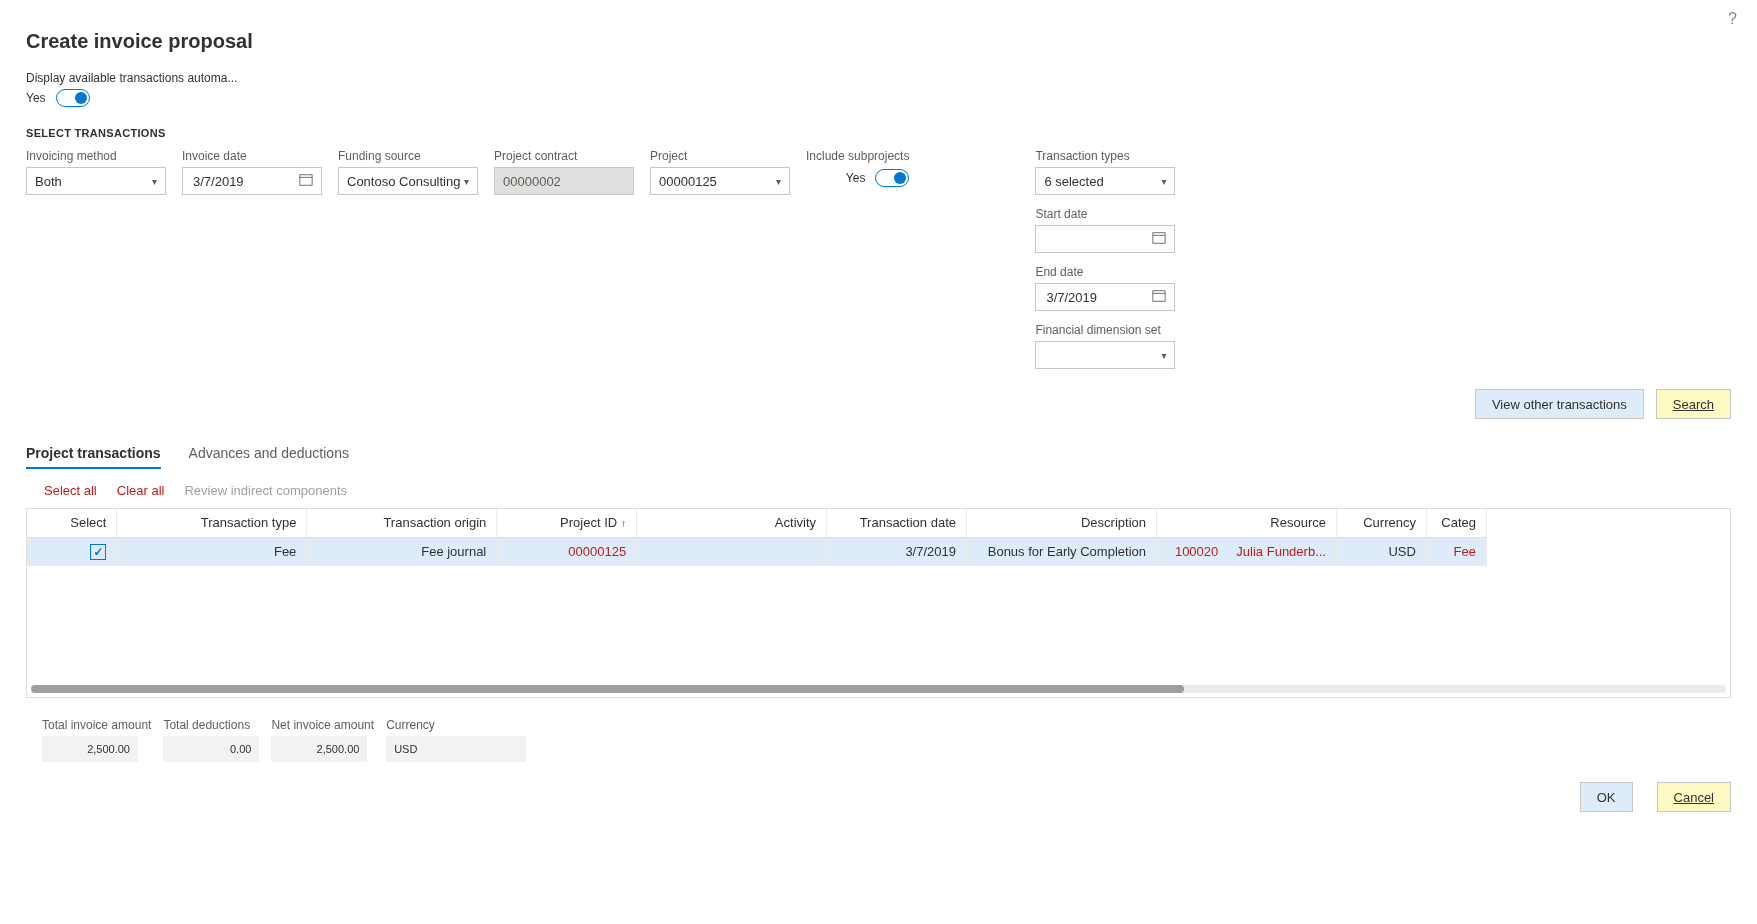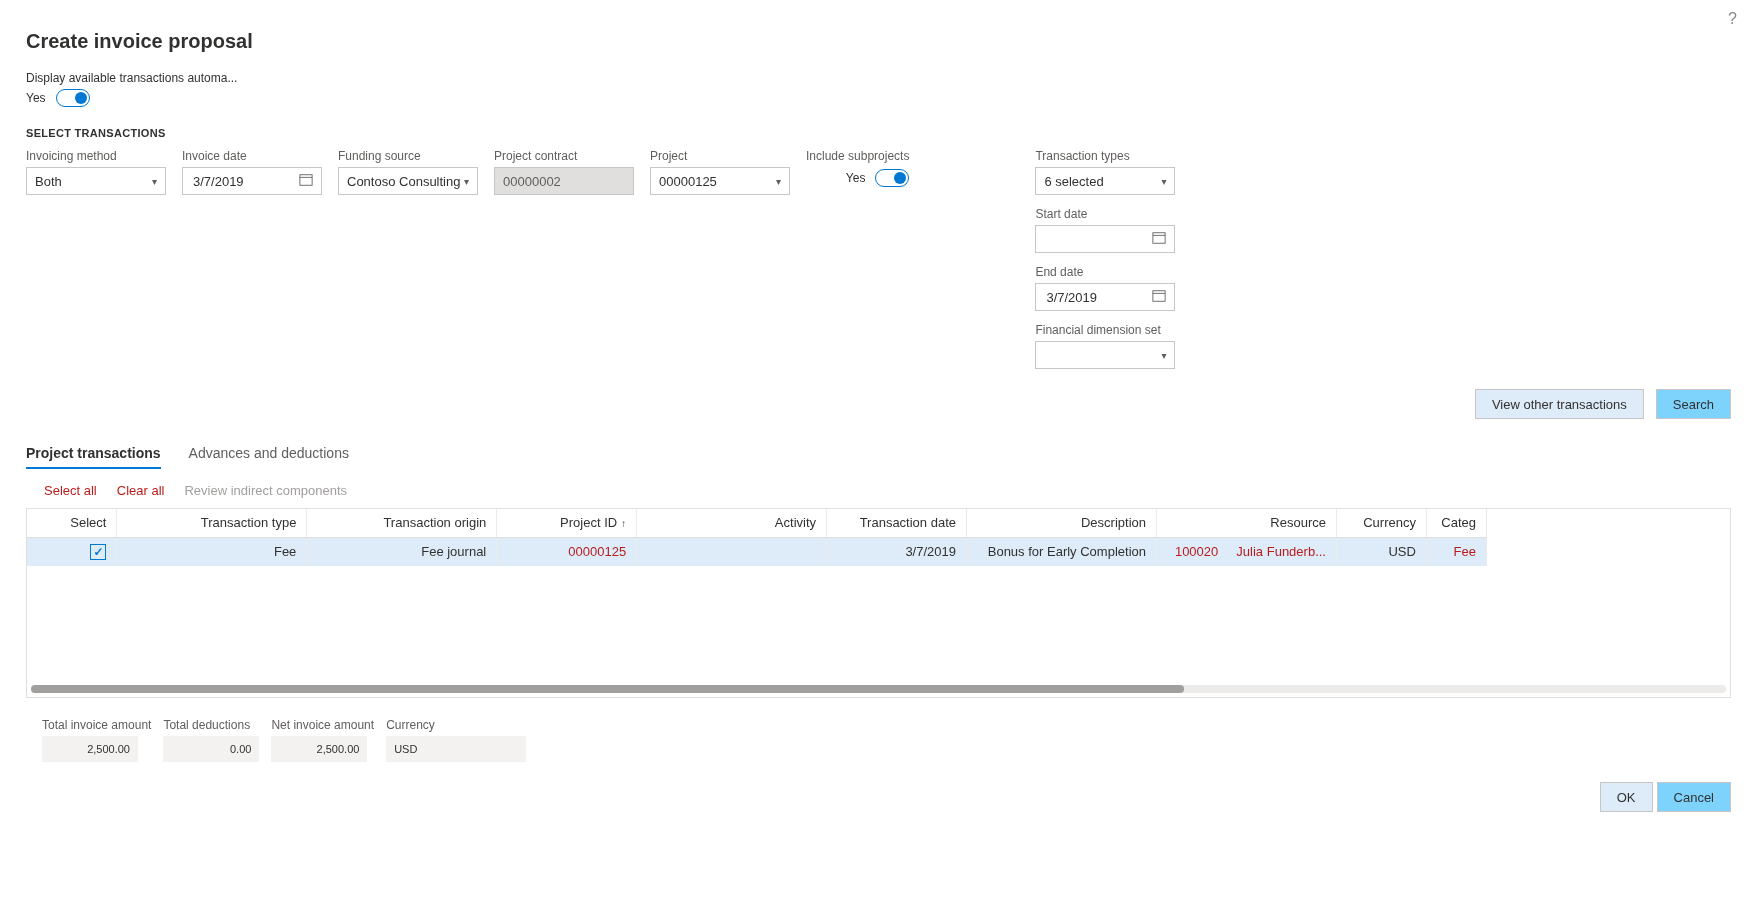--- a/index.html
+++ b/index.html
@@ -150,21 +150,22 @@
     padding: 0 16px;
     border: 1px solid #c8c6c4;
     background: #deecf9;
     font-size: 13px;
     color: #323130;
     cursor: pointer;
     display: inline-flex;
     align-items: center;
   }
   .btn.secondary {
-    background: #7dd3fc;
+    background: #fef9c3;
+    text-decoration: underline;
   }
   .tabs {
     display: flex;
     gap: 28px;
     border-bottom: none;
     margin-top: 26px;
   }
   .tab {
     font-size: 14px;
     color: #605e5c;
@@ -243,21 +244,21 @@
     justify-content: flex-end;
     font-size: 11px;
     color: #323130;
     width: 96px;
     margin-top: 4px;
   }
   .total-field .val.left { justify-content: flex-start; width: 140px;}
   .footer-btns {
     display: flex;
     justify-content: flex-end;
-    gap: 4px;
+    gap: 24px;
     margin-top: 20px;
   }
   .sort-arrow {
     font-size: 10px;
     margin-left: 4px;
   }
   .hscroll {
     position: absolute;
     bottom: 4px;
     left: 4px;

